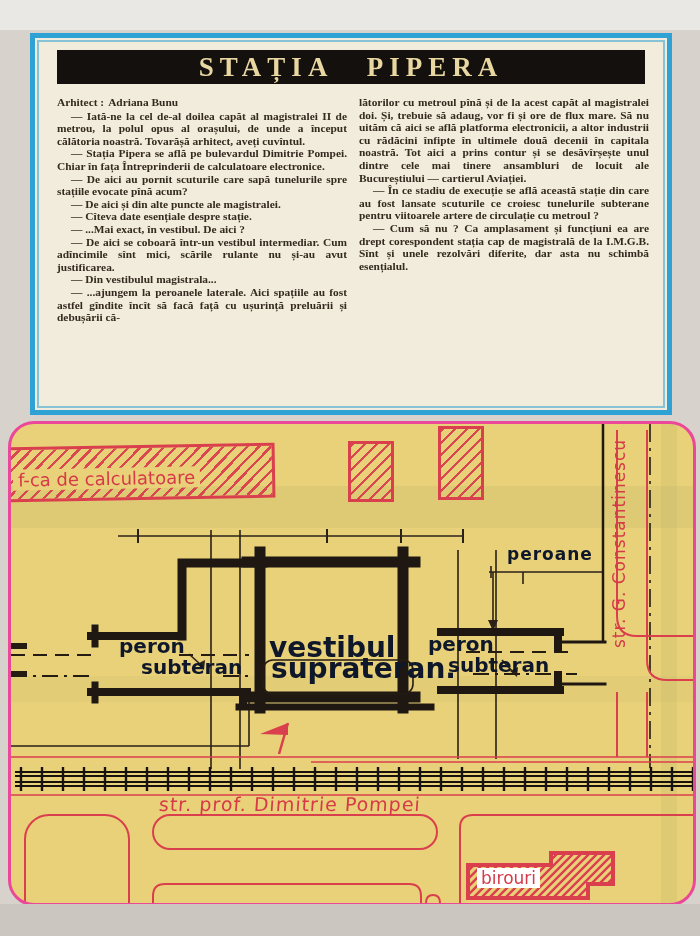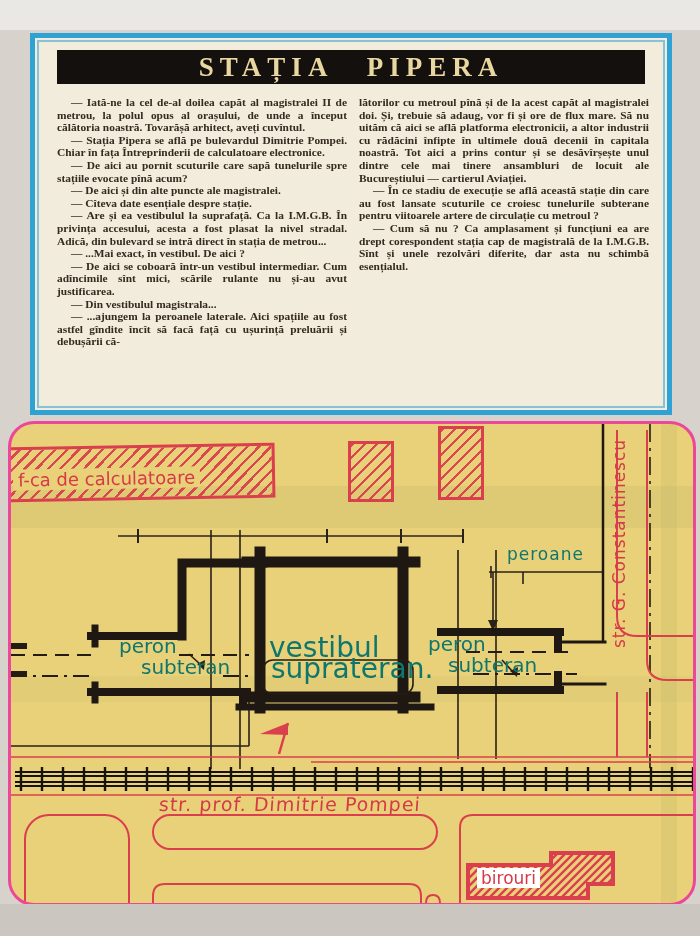--- a/index.html
+++ b/index.html
@@ -39,21 +39,21 @@
 
   .hatch{background:repeating-linear-gradient(135deg,rgba(218,63,77,.95) 0 2.4px,
         rgba(218,63,77,0) 2.4px 8.5px);border:3px solid #da3f4d;box-sizing:border-box;
         position:absolute;}
   .factory-band{left:-8px;top:21px;width:272px;height:55px;transform:rotate(-1deg);}
   .bld-1{left:337px;top:17px;width:46px;height:61px;}
   .bld-2{left:427px;top:2px;width:46px;height:74px;}
 
   .lbl{position:absolute;white-space:nowrap;font-family:"DejaVu Sans",sans-serif;}
   .lbl-red{color:#d63a49;}
-  .lbl-ink{color:#0f766e;}
+  .lbl-ink{color:#0f172a;font-weight:bold;}
   .factory-label{left:2px;top:44px;font-size:18px;background:#e9d179;padding:0 5px;
         transform:rotate(-1deg);}
   .peroane-label{left:496px;top:120px;font-size:17px;letter-spacing:1px;}
   .two-line span{display:block;}
   .peron-left{left:108px;top:212px;font-size:20px;line-height:21px;}
   .peron-left span+span{margin-left:22px;}
   .vestibul{left:258px;top:213px;font-size:28px;line-height:21px;}
   .vestibul span+span{margin-left:2px;}
   .peron-right{left:417px;top:210px;font-size:20px;line-height:21px;}
   .peron-right span+span{margin-left:20px;}
@@ -70,26 +70,26 @@
 <body>
 
 <div class="page">
 
   <div class="article">
     <div class="title-bar">
       <span>STAȚIA  PIPERA</span>
     </div>
     <div class="cols">
       <div class="col">
+        <p class="par byline"><span>Arhitect :</span><span class="byline-name">Adriana Bunu</span></p>
         <p class="par indent">— Iată-ne la cel de-al doilea capăt al magistralei II de metrou, la polul opus al orașului, de unde a început călătoria noastră. Tovarășă arhitect, aveți cuvîntul.</p>
         <p class="par indent">— Stația Pipera se află pe bulevardul Dimitrie Pompei. Chiar în fața Întreprinderii de calculatoare electronice.</p>
         <p class="par indent">— De aici au pornit scuturile care sapă tunelurile spre stațiile evocate pînă acum?</p>
         <p class="par indent">— De aici și din alte puncte ale magistralei.</p>
         <p class="par indent">— Cîteva date esențiale despre stație.</p>
-        <p class="par indent">— Are și ea vestibulul la suprafață. Ca la I.M.G.B. În privința accesului, acesta a fost plasat la nivel stradal. Adică, din bulevard se intră direct în stația de metrou...</p>
         <p class="par indent">— ...Mai exact, în vestibul. De aici ?</p>
         <p class="par indent">— De aici se coboară într-un vestibul intermediar. Cum adîncimile sînt mici, scările rulante nu și-au avut justificarea.</p>
         <p class="par indent">— Din vestibulul magistrala...</p>
         <p class="par indent">— ...ajungem la peroanele laterale. Aici spațiile au fost astfel gîndite încît să facă față cu ușurință preluării și debușării că-</p>
       </div>
       <div class="col">
         <p class="par">lătorilor cu metroul pînă și de la acest capăt al magistralei doi. Și, trebuie să adaug, vor fi și ore de flux mare. Să nu uităm că aici se află platforma electronicii, a altor industrii cu rădăcini înfipte în ultimele două decenii în capitala noastră. Tot aici a prins contur și se desăvîrșește unul dintre cele mai tinere ansambluri de locuit ale Bucureștiului — cartierul Aviației.</p>
         <p class="par indent">— În ce stadiu de execuție se află această stație din care au fost lansate scuturile ce croiesc tunelurile subterane pentru viitoarele artere de circulație cu metroul ?</p>
         <p class="par indent">— Cum să nu ? Ca amplasament și funcțiuni ea are drept corespondent stația cap de magistrală de la I.M.G.B. Sînt și unele rezolvări diferite, dar asta nu schimbă esențialul.</p>
       </div>

